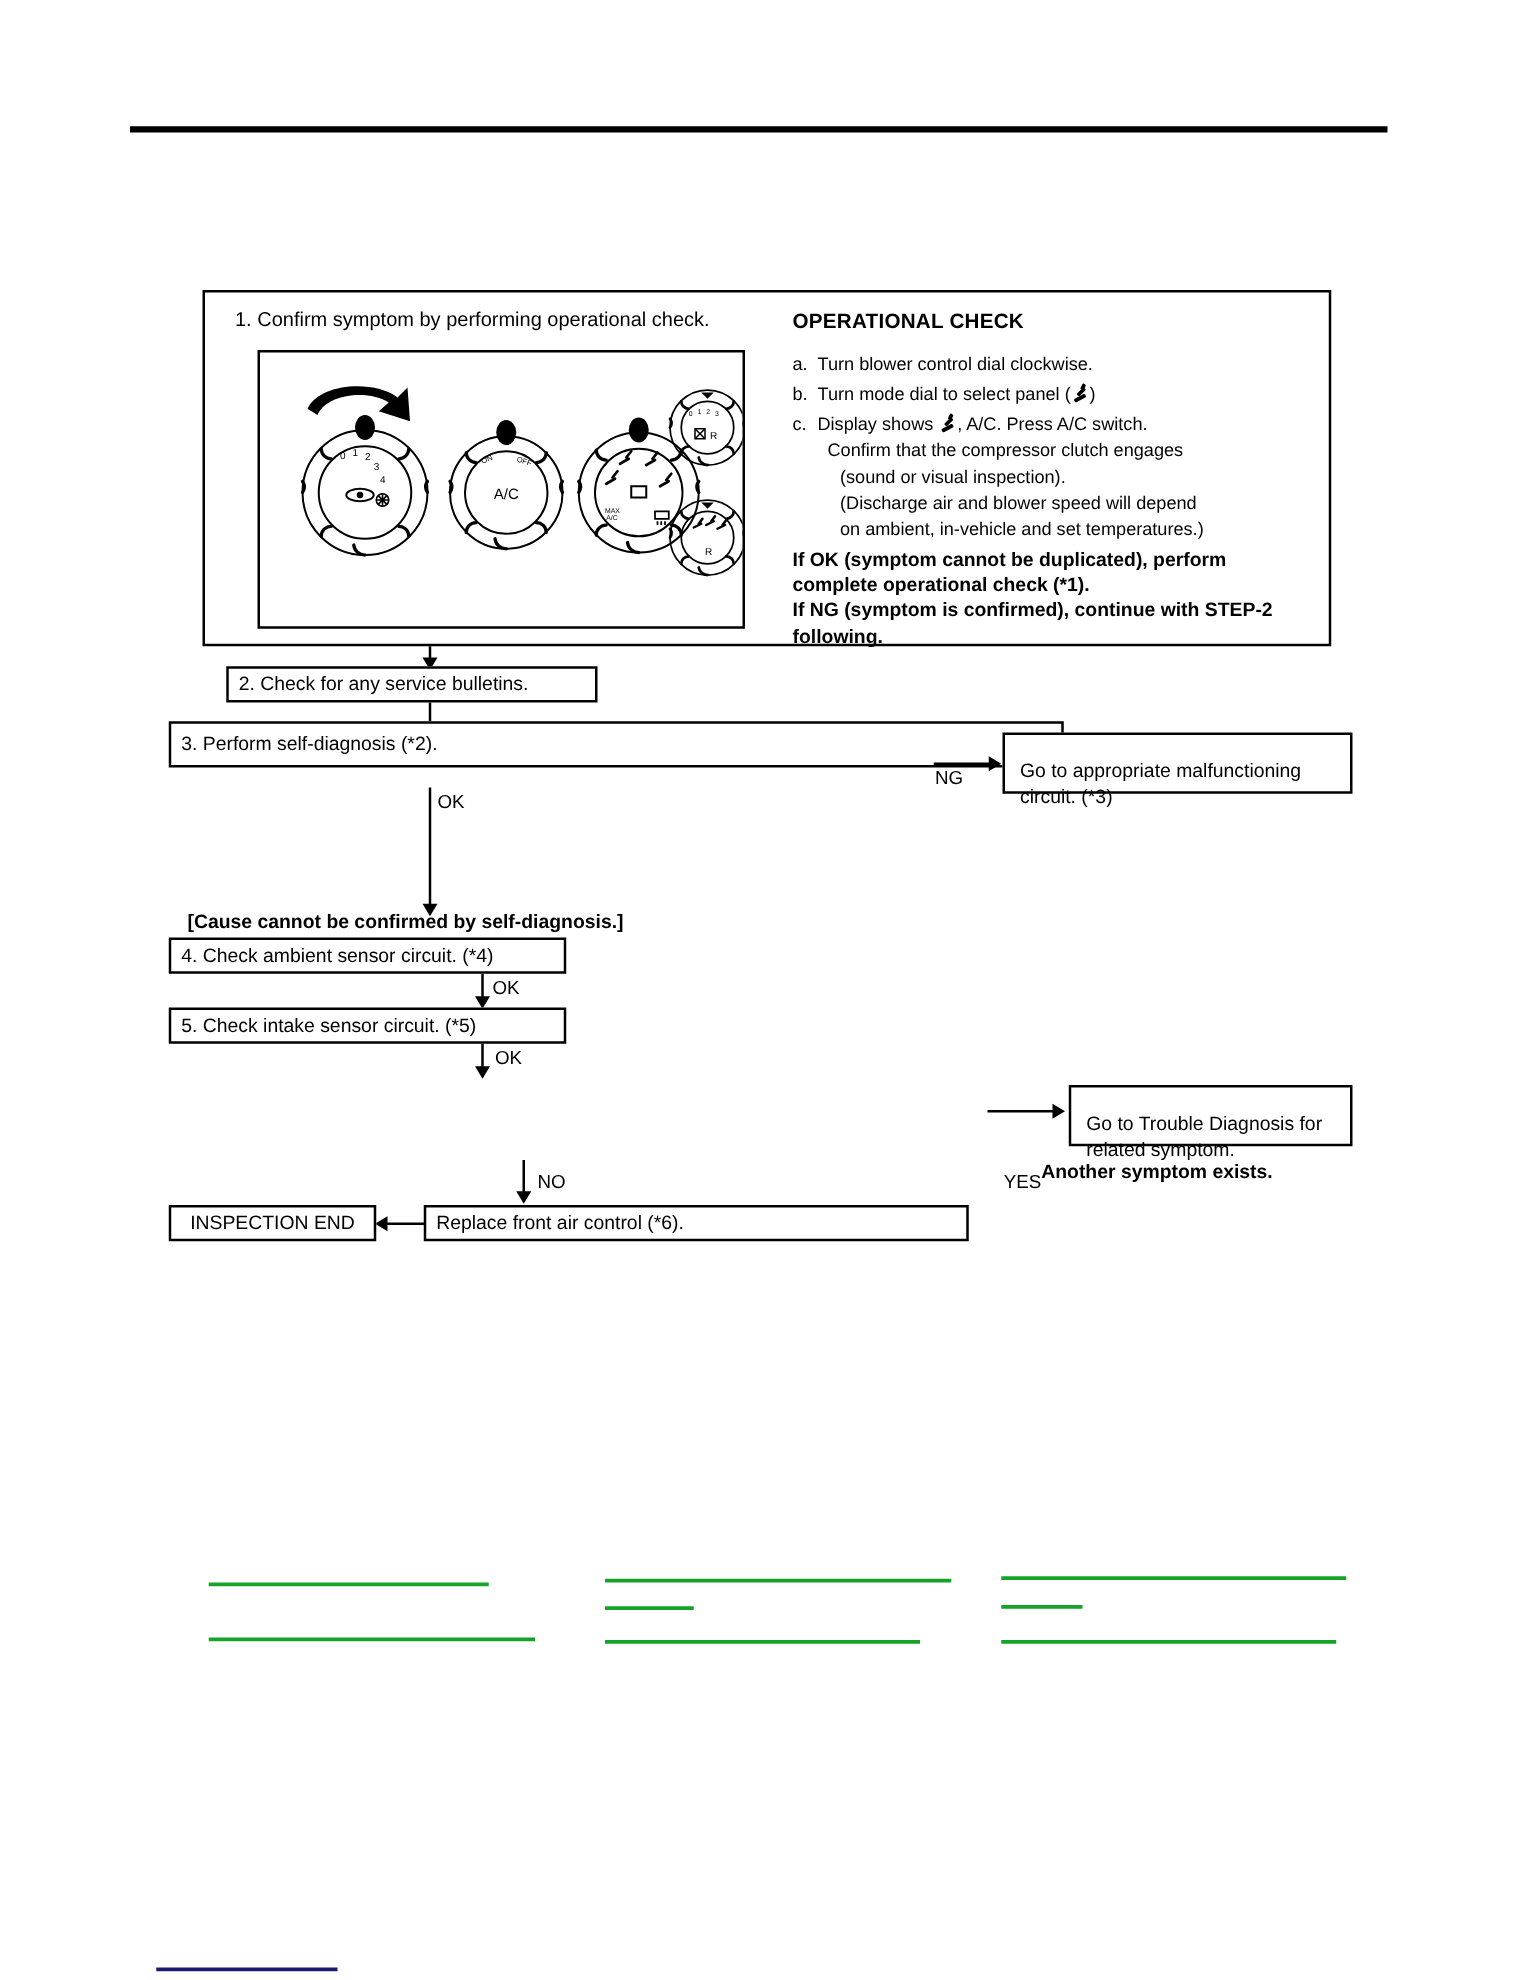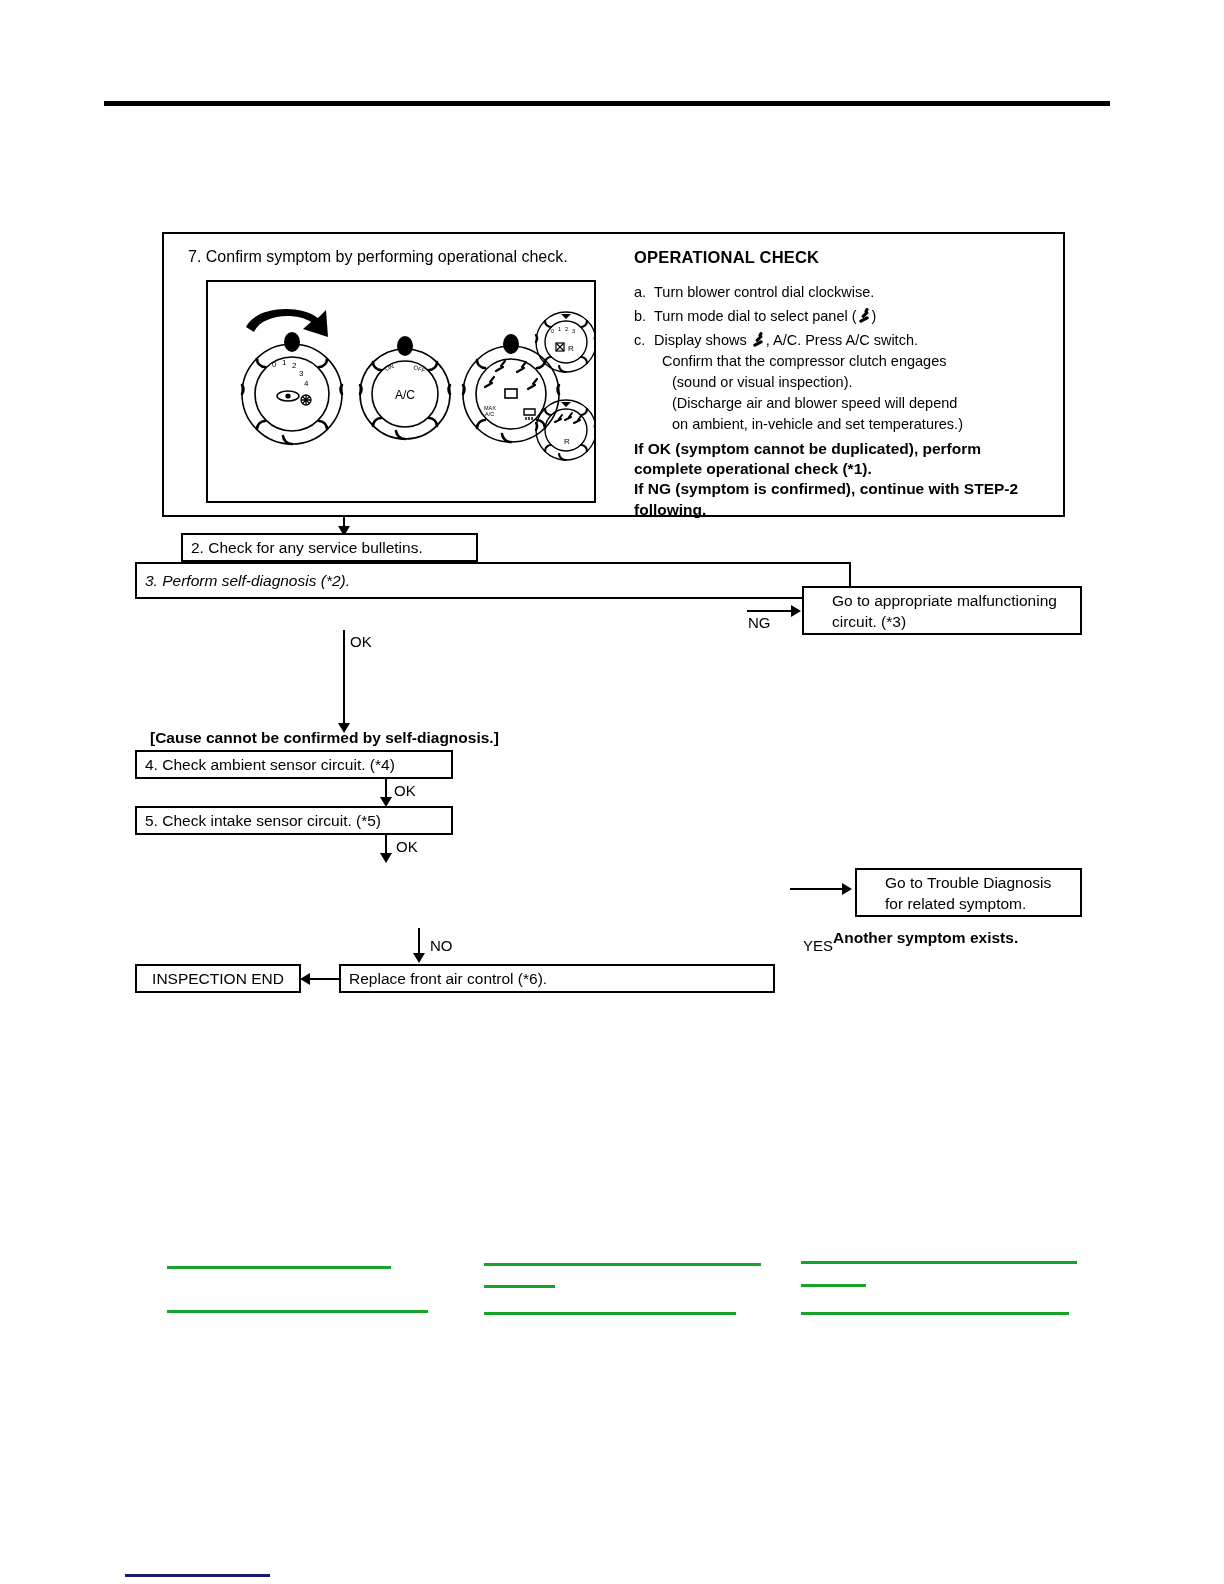--- a/index.html
+++ b/index.html
@@ -11,21 +11,21 @@
   .page{position:absolute;left:0;top:0;width:1224px;height:1584px;}
 
   
   .top-rule{position:absolute;left:104px;top:101px;width:1006px;height:5px;background:#000;}
   .bottom-rule{position:absolute;left:125px;top:1574px;width:145px;height:3px;background:#1a1a6e;}
 
   
   .fbox{position:absolute;box-sizing:border-box;border:2px solid #000;background:#fff;}
   .fbox .txt{position:absolute;left:8px;top:50%;transform:translateY(-50%);
              font-size:15.5px;line-height:1.38;white-space:nowrap;}
-  .fbox .txt.wrap{white-space:normal;left:28px;right:10px;}
+  .fbox .txt.wrap{white-space:normal;left:12px;right:10px;margin-top:17px;}
 
   
   #step1-panel{left:162px;top:232px;width:903px;height:285px;}
   #step1-heading{position:absolute;left:24px;top:14px;font-size:16px;}
   #step1-image-box{position:absolute;left:42px;top:46px;width:386px;height:219px;border:2px solid #000;background:#fff;}
 
   
   #op-check{position:absolute;left:470px;top:14px;width:420px;}
   #op-title{font-weight:bold;font-size:16.5px;letter-spacing:.2px;}
   .op-item{position:relative;padding-left:20px;font-size:14.5px;line-height:1.45;margin-top:3px;}
@@ -58,21 +58,21 @@
 </style>
 </head>
 <body>
 
 <div class="page">
 
   <div class="top-rule"></div>
 
   <div class="fbox" id="step1-panel">
 
-    <div id="step1-heading">7. Confirm symptom by performing operational check.</div>
+    <div id="step1-heading">1. Confirm symptom by performing operational check.</div>
 
     <div id="step1-image-box">
       <svg id="dials" viewBox="0 0 386 219" xmlns="http://www.w3.org/2000/svg">
         <g fill="none" stroke="#000" stroke-width="1.6">
 
           <circle cx="84" cy="112" r="50"></circle>
           <circle cx="84" cy="112" r="37"></circle>
 
           <g stroke-width="2.6" stroke-linecap="round">
             <path d="M49 77 a8 8 0 0 0 8 8"></path>
@@ -239,21 +239,21 @@
   <div class="vline" style="left:343px;top:517px;height:12px;"></div>
   <div class="arrow-d" style="left:338px;top:526px;"></div>
 
   <div class="fbox" id="step2" style="left:135px;top:533px;width:297px;height:29px;margin-left:46px;">
     <div class="txt">2. Check for any service bulletins.</div>
   </div>
 
   <div class="vline" style="left:343px;top:562px;height:26px;"></div>
   <div class="arrow-d" style="left:338px;top:583px;"></div>
 
-  <div class="fbox" id="step3" style="left:135px;top:562px;width:716px;height:37px;font-style:italic;">
+  <div class="fbox" id="step3" style="left:135px;top:577px;width:716px;height:37px;">
     <div class="txt">3. Perform self-diagnosis (*2).</div>
   </div>
 
   <div class="hline" style="left:747px;top:610px;width:48px;"></div>
   <div class="arrow-r" style="left:791px;top:605px;"></div>
   <div class="elabel" style="left:748px;top:614px;">NG</div>
 
   <div class="fbox" id="ng-target" style="left:802px;top:586px;width:280px;height:49px;">
     <div class="txt wrap">Go to appropriate malfunctioning circuit. (*3)</div>
   </div>

